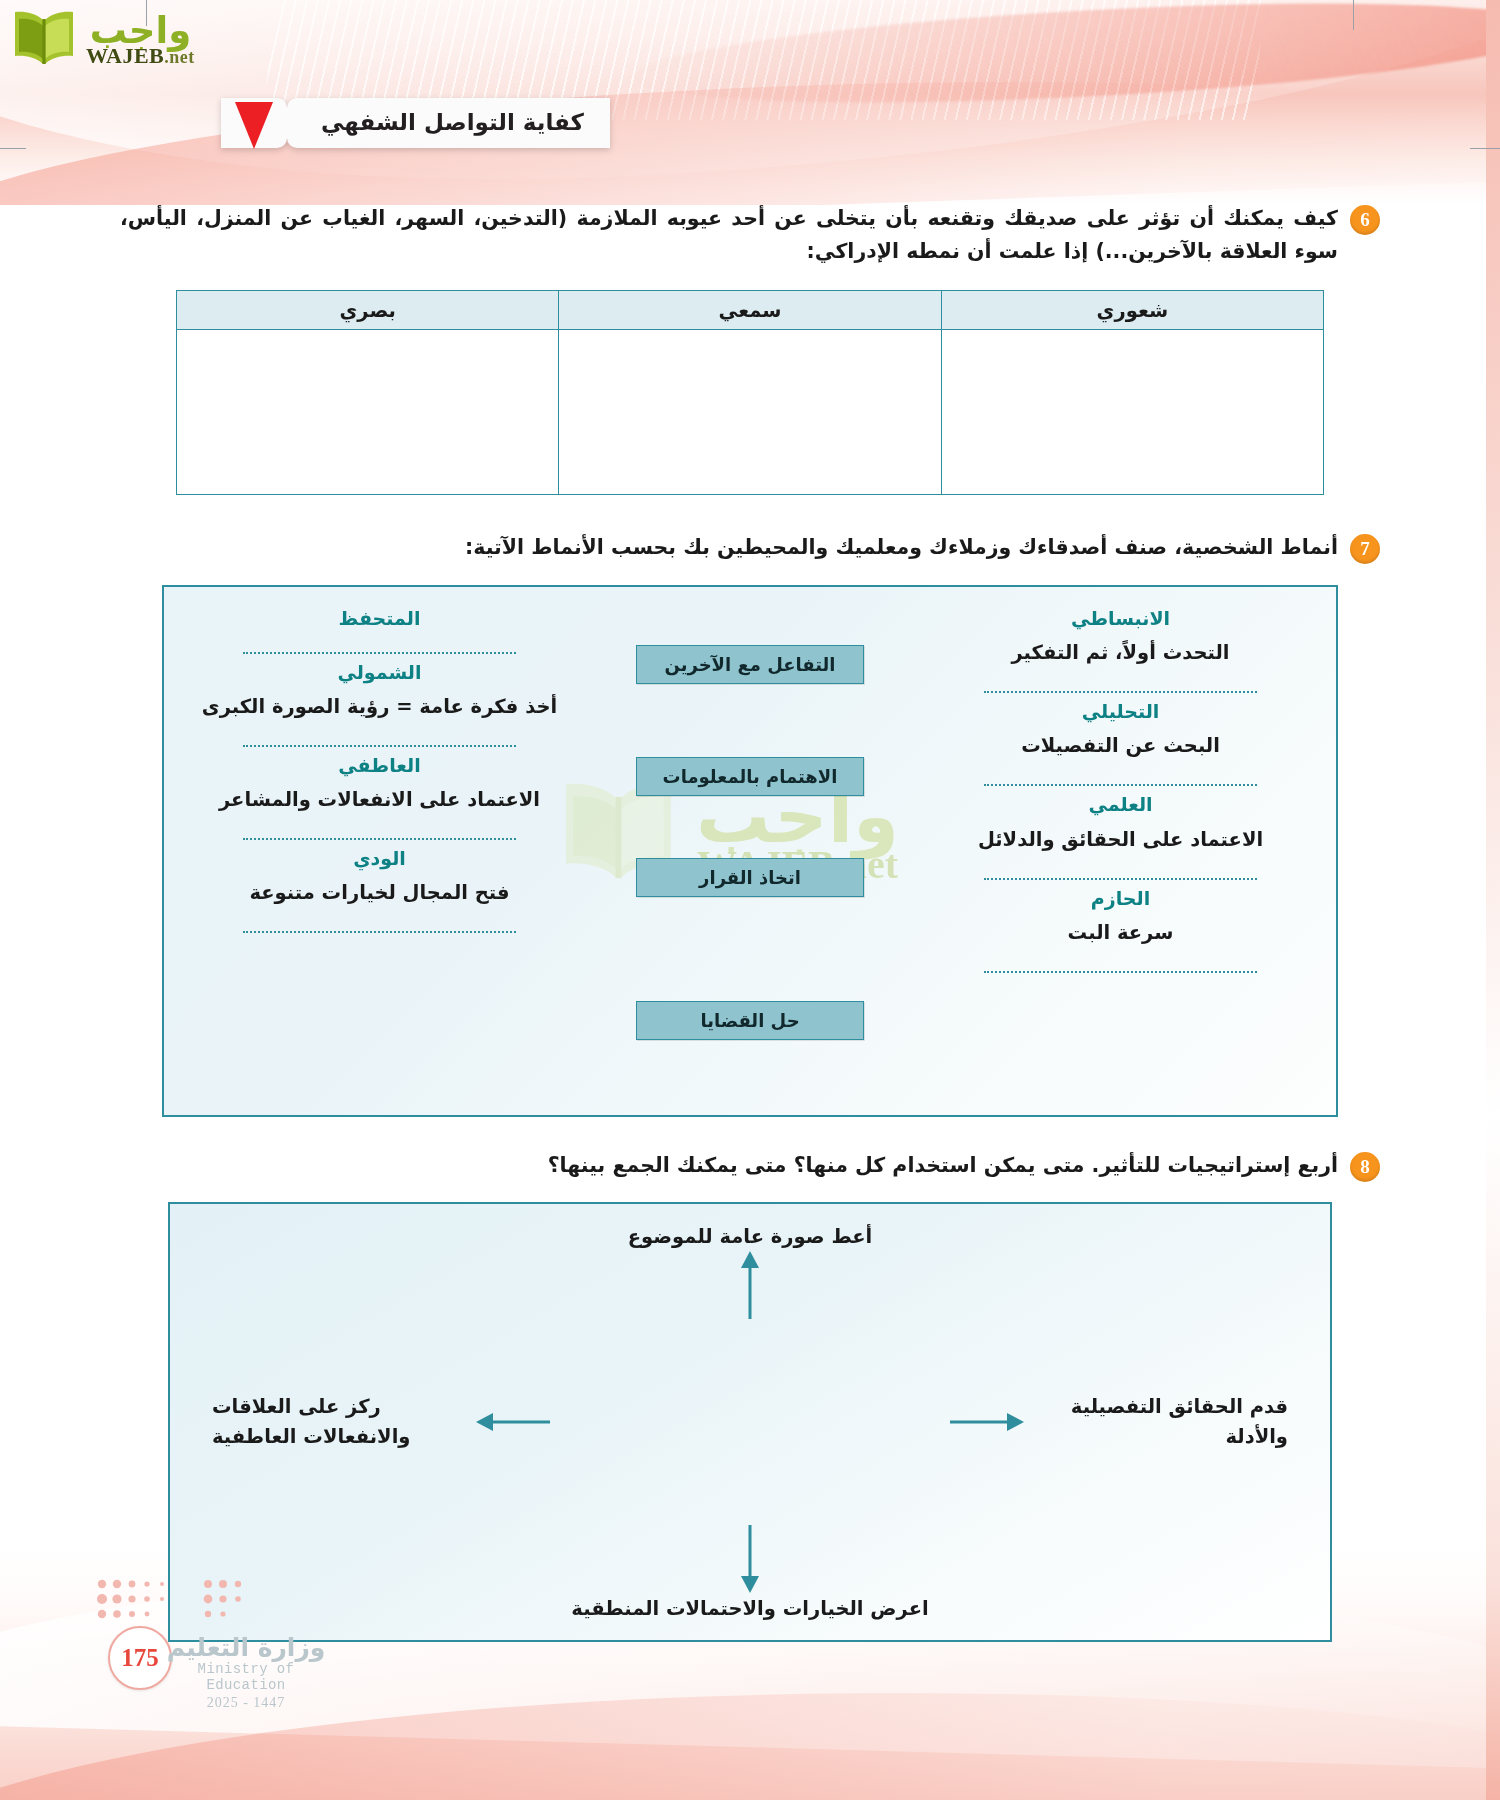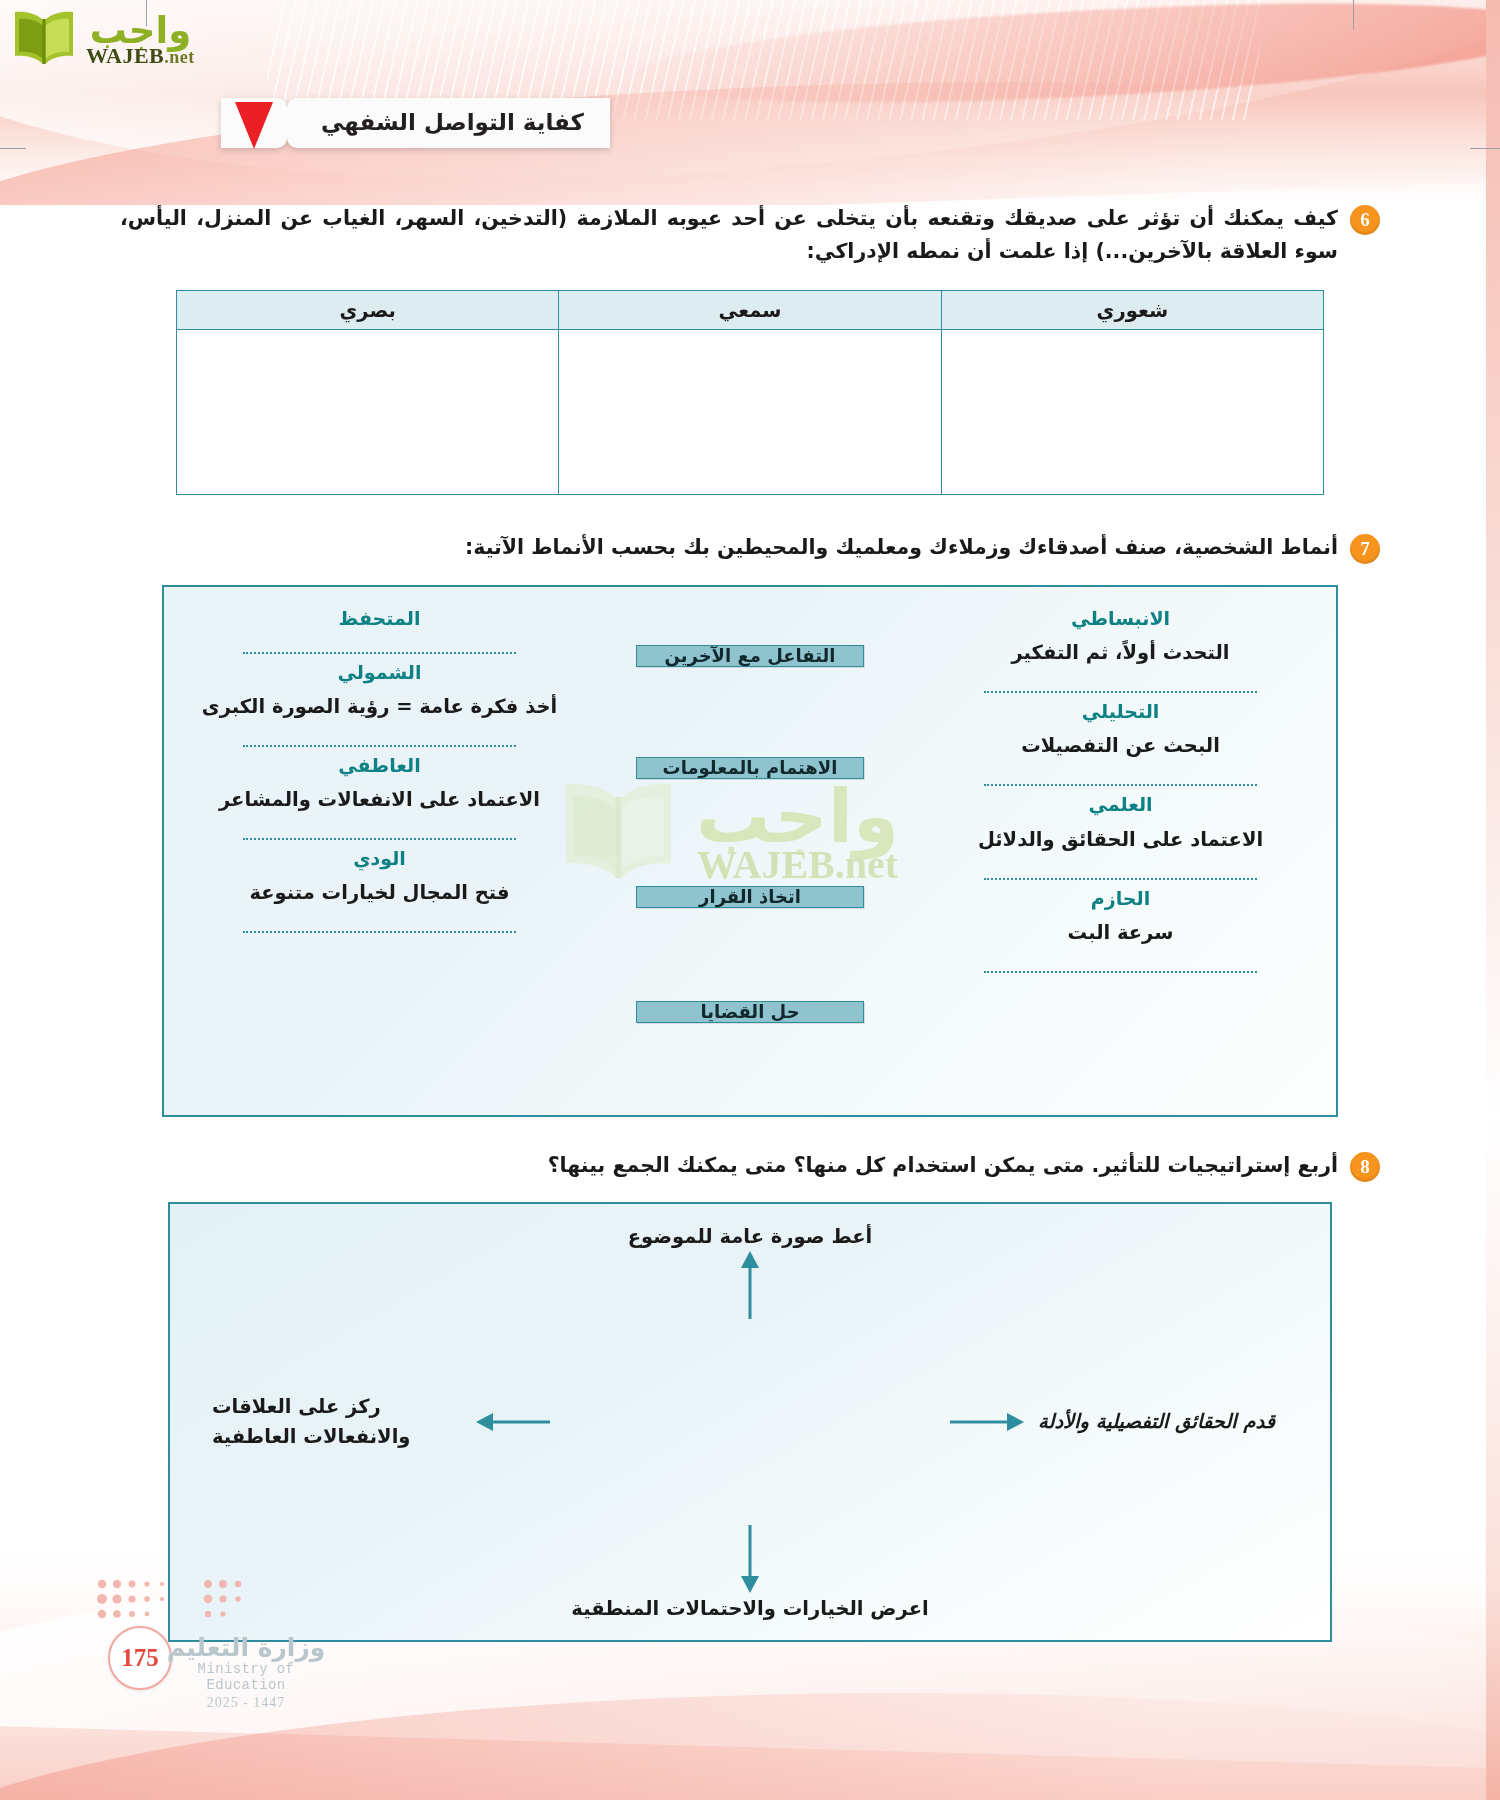--- a/index.html
+++ b/index.html
@@ -286,34 +286,34 @@
     height: 15px;
   }
   .pattern-item.tall .p-desc { line-height: 1.6; }
 
   
   .center-box {
     position: absolute;
     left: 50%;
     transform: translateX(-50%);
     width: 228px;
-    height: 22px;
+    height: 39px;
     background: #8fc3ce;
     border: 1.8px solid #2f8e9e;
     color: #11292d;
     font-size: 18px;
     font-weight: bold;
     display: flex;
     align-items: center;
     justify-content: center;
     box-shadow: 1px 1px 0 rgba(0,0,0,0.1);
   }
   .cb-1 { top: 58px; }
   .cb-2 { top: 170px; }
-  .cb-3 { top: 299px; }
+  .cb-3 { top: 271px; }
   .cb-4 { top: 414px; }
 
   
   .watermark {
     position: absolute;
     left: 48%;
     top: 190px;
     transform: translateX(-50%);
     display: flex;
     align-items: center;
@@ -382,21 +382,21 @@
 
   .q8-label {
     position: absolute;
     font-size: 19.5px;
     font-weight: bold;
     color: #1a1a1a;
     line-height: 1.55;
   }
   .lbl-top    { top: 18px; left: 50%; transform: translateX(-50%); white-space: nowrap; }
   .lbl-bottom { bottom: 16px; left: 50%; transform: translateX(-50%); white-space: nowrap; }
-  .lbl-right  { top: 50%; transform: translateY(-50%); right: 42px; width: 250px; text-align: left; font-style: italic; }
+  .lbl-right  { top: 50%; transform: translateY(-50%); right: 42px; width: 250px; text-align: right; }
   .lbl-left   { top: 50%; transform: translateY(-50%); left: 42px;  width: 250px; text-align: left; }
 
   
   .footer {
     position: absolute;
     left: 78px;
     bottom: 66px;
     width: 250px;
     height: 160px;
   }

